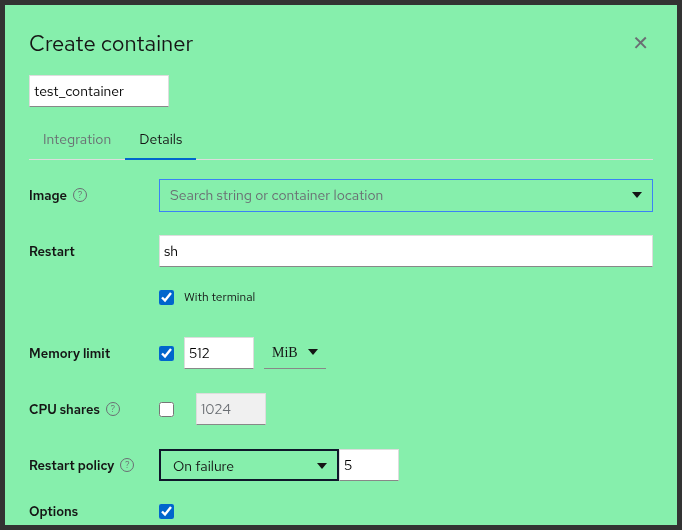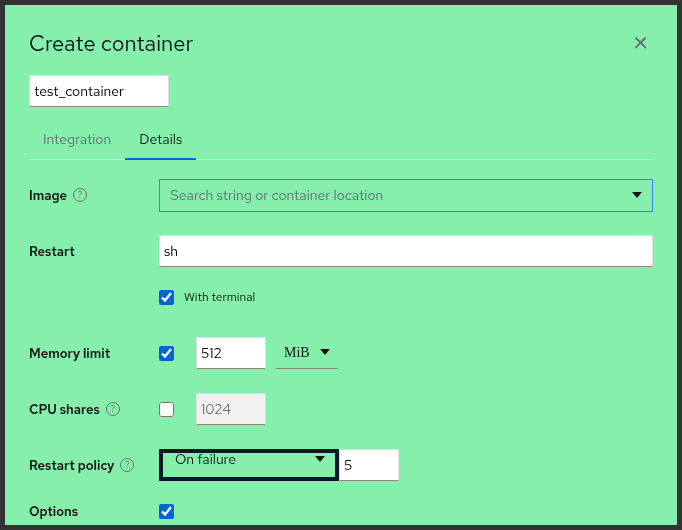--- a/index.html
+++ b/index.html
@@ -138,24 +138,24 @@
     border-bottom: 1px solid #888;
     padding: 0 8px;
     cursor: pointer;
     font-family: Liberation Serif, serif;
   }
   .cpu-input { width: 70px; }
   .policy-select {
     position: relative;
     width: 180px;
     height: 32px;
-    border: 4px solid #0f172a;
-    display: flex;
-    align-items: center;
-    padding: 0 30px 12px 12px;
+    border: 2px solid #0f172a;
+    display: flex;
+    align-items: flex-end;
+    padding: 0 30px 4px 12px;
     cursor: pointer;
   }
   .retries-label {
     font-weight: 600;
     font-size: 13px;
     margin-left: 18px;
     margin-right: 18px;
   }
   .retries-input { width: 60px; border: 1px solid #ddd; border-bottom: 1px solid #ddd; }
   .gap-top { margin-top: 22px; }
@@ -212,21 +212,21 @@
     <div class="control-col">
       <input type="checkbox" checked="" style="">
       <span class="checkbox-label">With terminal</span>
     </div>
   </div>
 
   <div class="row gap-top">
     <div class="label-col">Memory limit</div>
     <div class="control-col">
       <input type="checkbox" checked="" style="">
-      <input type="text" class="mem-input" style="margin-left: 12px;" value="512">
+      <input type="text" class="mem-input" style="" value="512">
       <div class="unit-select">
         <span>MiB</span>
         <span class="caret">
           <svg viewBox="0 0 10 10">
               <path d="M0 2 L10 2 L5 8 Z"></path>
             </svg>
         </span>
       </div>
     </div>
   </div>

